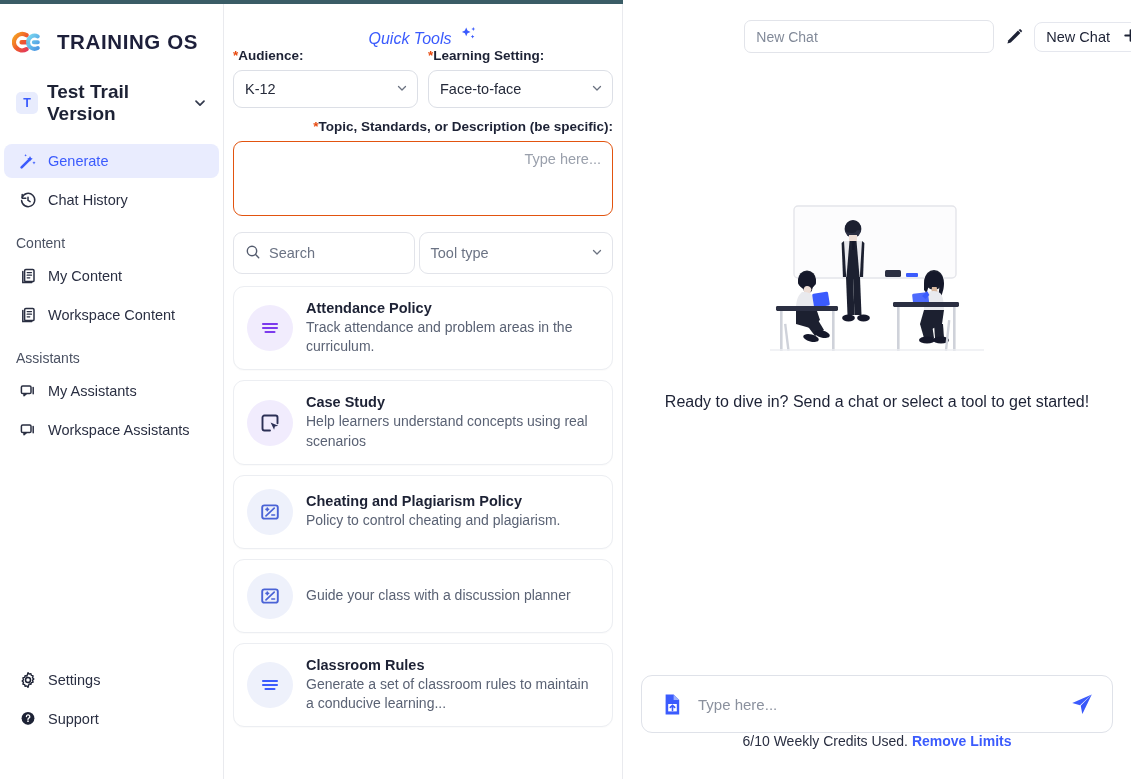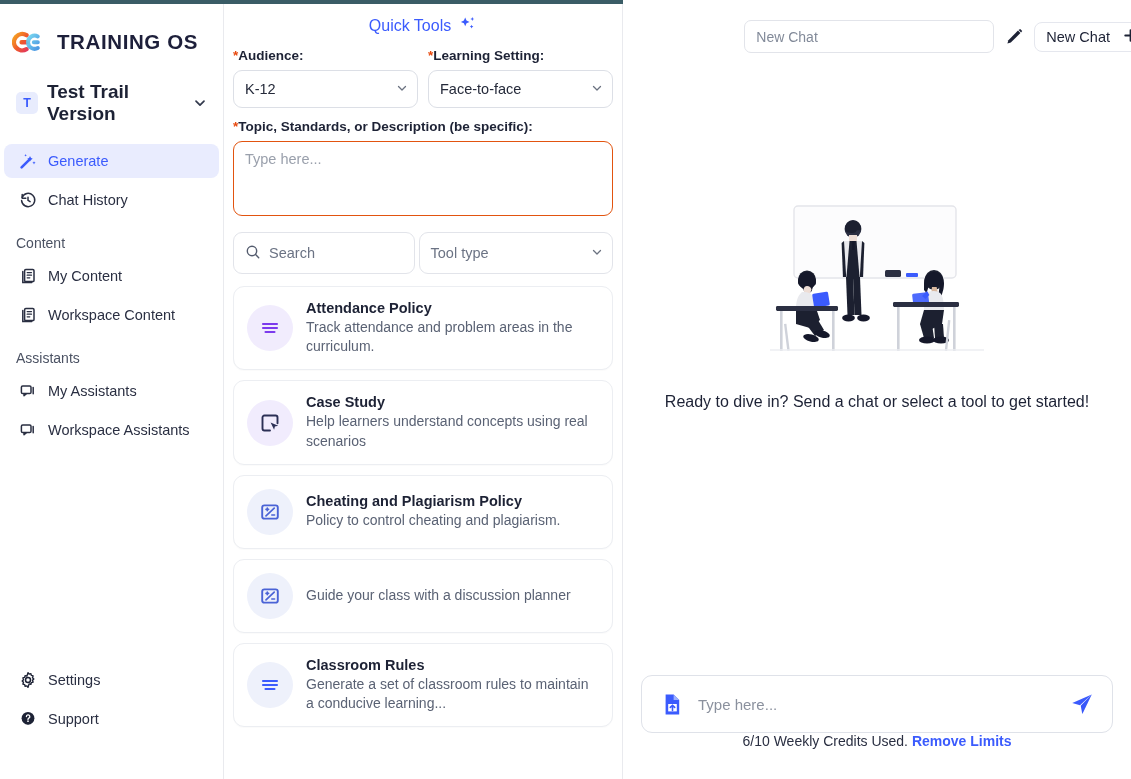--- a/index.html
+++ b/index.html
@@ -52,38 +52,38 @@
   .spacer { flex: 1 1 auto; }
   .sidebar-bottom { padding-bottom: 38px; }
 
   
   .middle {
     position: absolute; top: 4px; left: 224px; width: 399px; height: 775px;
     background: #fff; border-right: 1px solid #e9eaee;
     overflow: hidden;
   }
   .quick-tools {
-    display: flex; align-items: center; justify-content: center; gap: 7px;
-    height: 44px; color: #3b5bfd; font-size: 16px; cursor: pointer;
+    display: flex; align-items: flex-end; justify-content: center; gap: 7px;
+    height: 44px; color: #3b5bfd; font-size: 16px; cursor: pointer; font-style: italic;
   }
   .field-row { display: flex; gap: 10px; padding: 0 9px; }
   .field { flex: 1 1 0; min-width: 0; }
   .field-label {
     font-size: 13.5px; font-weight: bold; color: #1d2235; margin-bottom: 7px;
     white-space: nowrap;
   }
   .req { color: #e8490f; font-weight: bold; }
   .select {
     position: relative; height: 38px; border: 1px solid #dcdfe6; border-radius: 9px;
     background: #fff; display: flex; align-items: center; padding: 0 24px 0 11px;
     font-size: 14.5px; color: #252a3a; cursor: pointer;
   }
   .select .chev { position: absolute; right: 9px; top: 50%; transform: translateY(-50%); color: #6b7280; }
 
-  .topic-block { padding: 11px 9px 0 9px; }
+  .topic-block { padding: 11px 9px 0 9px; text-align: right; }
   .textarea {
     height: 75px; border: 1.4px solid #e2540f; border-radius: 9px; background: #fff;
     padding: 9px 11px; font-size: 14.5px; color: #9aa0ac; cursor: text;
   }
 
   .filter-row { display: flex; gap: 4px; padding: 16px 9px 0 9px; }
   .search-box {
     flex: 1 1 0; height: 42px; border: 1px solid #e2e4ea; border-radius: 9px;
     display: flex; align-items: center; gap: 8px; padding: 0 11px;
     font-size: 14.5px; color: #6b7384; cursor: text;

